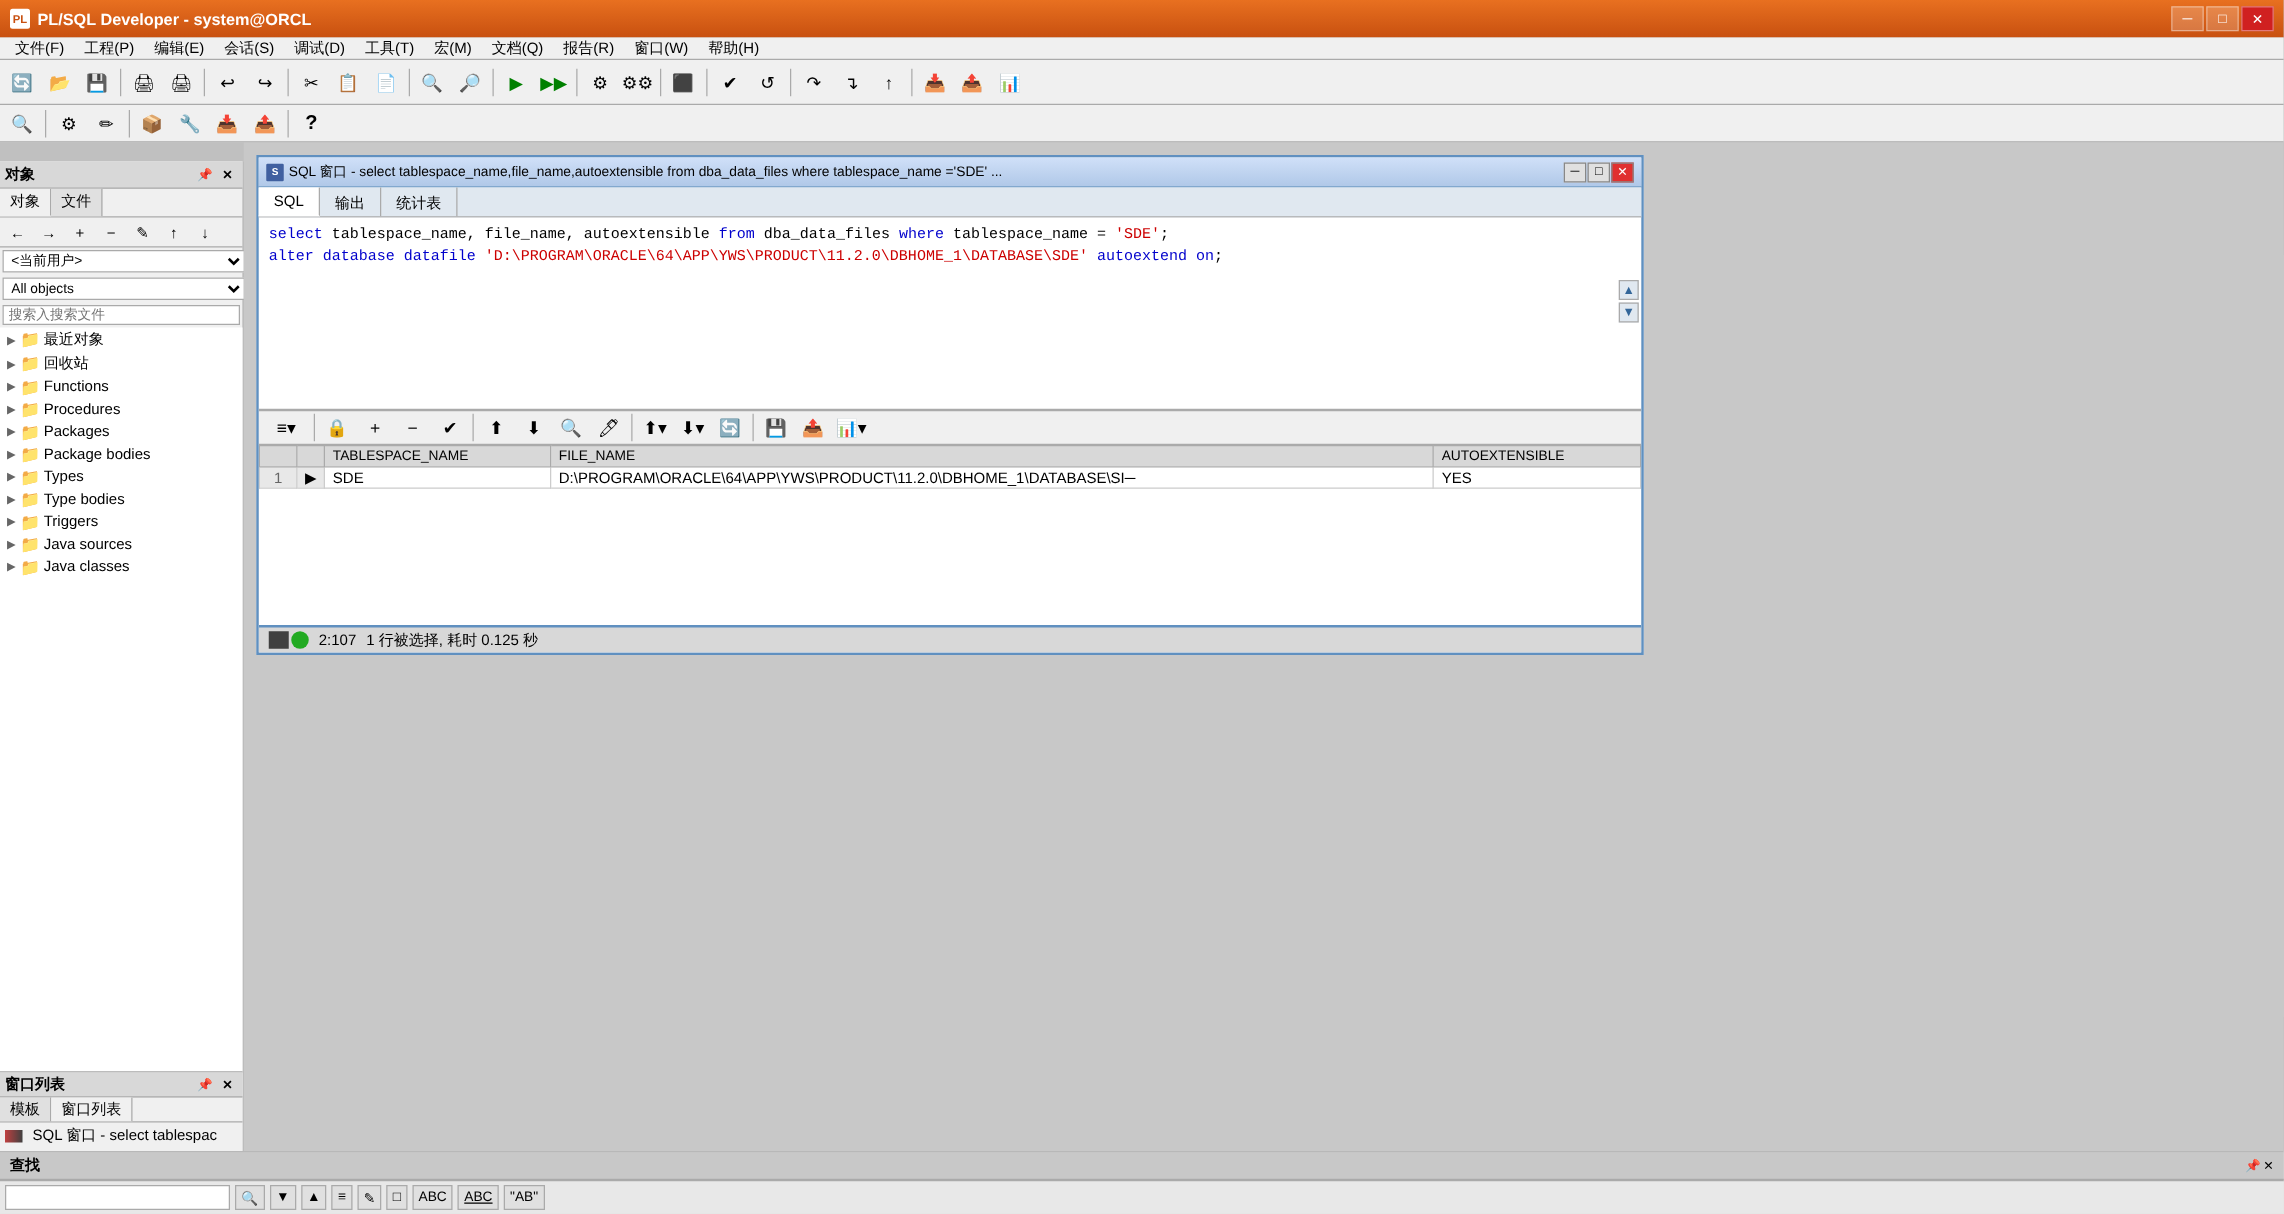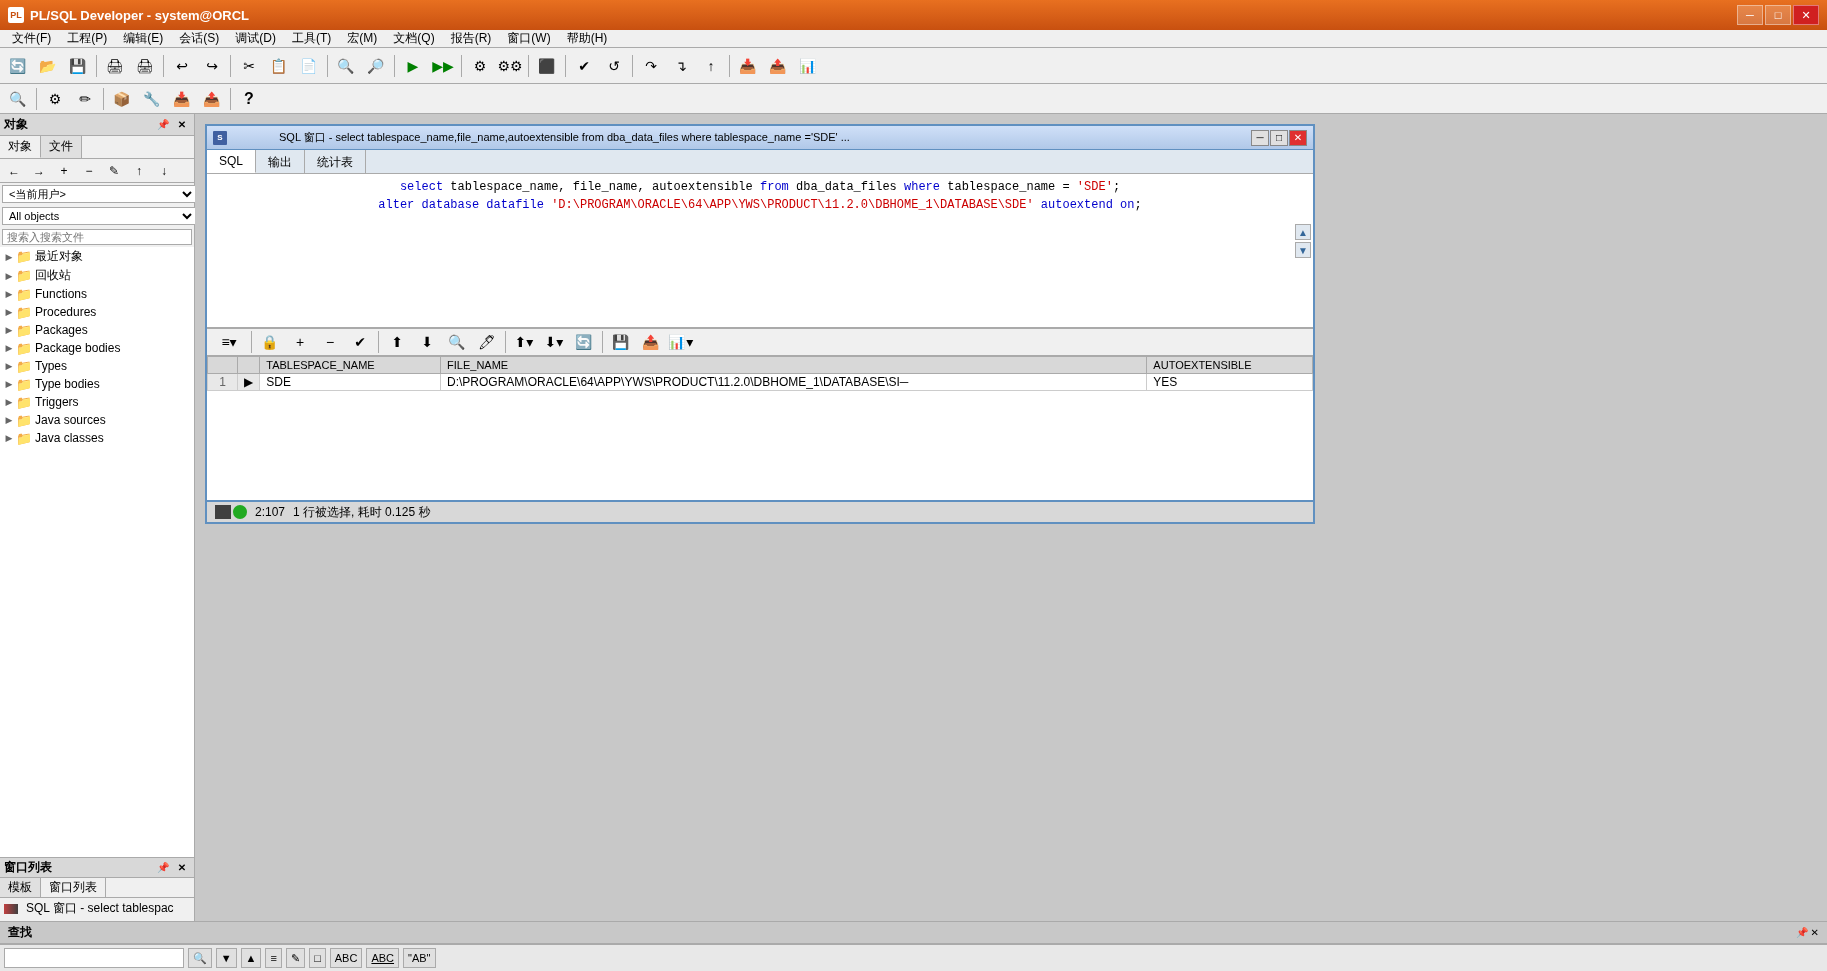--- a/index.html
+++ b/index.html
@@ -52,21 +52,21 @@
       gap: 2px;
     }
     .tb-btn { width: 28px; height: 26px; border: 1px solid transparent; background: transparent; cursor: pointer; display: flex; align-items: center; justify-content: center; font-size: 14px; }
     .tb-sep { width: 1px; height: 22px; background: #aaa; margin: 0 2px; }
     .tb-btn-small { width: 24px; height: 22px; border: 1px solid transparent; background: transparent; cursor: pointer; display: flex; align-items: center; justify-content: center; font-size: 12px; }
 
     
     .main-layout { display: flex; height: calc(971px - 30px - 22px - 36px - 30px - 30px); }
 
     
-    .left-panel { width: 195px; min-width: 195px; background: #f0f0f0; border-right: 1px solid #aaa; display: flex; flex-direction: column; }
+    .left-panel { width: 195px; min-width: 195px; background: #f0f0f0; border-right: 1px solid #aaa; display: flex; flex-direction: column; margin-top: 15px; }
     .panel-header { background: #d8d8d8; border-bottom: 1px solid #aaa; padding: 2px 4px; font-size: 12px; font-weight: bold; display: flex; align-items: center; justify-content: space-between; height: 22px; }
     .panel-tabs { display: flex; border-bottom: 1px solid #aaa; }
     .panel-tab { padding: 2px 8px; font-size: 12px; cursor: pointer; border-right: 1px solid #aaa; background: #e0e0e0; }
     .panel-tab.active { background: #f0f0f0; border-bottom: 1px solid #f0f0f0; }
     .panel-toolbar { display: flex; align-items: center; padding: 2px; gap: 1px; border-bottom: 1px solid #aaa; height: 24px; }
     .panel-select { width: 100%; margin: 2px; font-size: 11px; border: 1px solid #aaa; background: white; padding: 1px 2px; }
     .panel-search { width: calc(100% - 4px); margin: 2px; font-size: 11px; border: 1px solid #aaa; padding: 1px 4px; }
 
     
     .tree-area { flex: 1; overflow-y: auto; overflow-x: hidden; background: white; }
@@ -87,21 +87,21 @@
     .sql-win-controls { display: flex; gap: 1px; }
     .sql-win-btn { width: 18px; height: 16px; border: 1px solid #888; background: #e0e0e0; font-size: 10px; display: flex; align-items: center; justify-content: center; cursor: pointer; }
     .sql-win-btn.close { background: #e03030; color: white; }
 
     
     .sql-tabs { display: flex; background: #e0e8f0; border-bottom: 1px solid #aaa; height: 24px; }
     .sql-tab { padding: 4px 12px; font-size: 12px; cursor: pointer; border-right: 1px solid #aaa; }
     .sql-tab.active { background: white; border-bottom: 1px solid white; font-weight: normal; }
 
     
-    .sql-editor { flex: 1; padding: 4px 8px; font-family: Consolas, 'Courier New', monospace; font-size: 12px; line-height: 1.5; overflow: auto; background: white; color: #000; text-align: center; }
+    .sql-editor { flex: 1; padding: 4px 8px; font-family: Consolas, 'Courier New', monospace; font-size: 12px; line-height: 1.5; overflow: auto; background: white; color: #000; }
     .sql-kw { color: #0000cc; font-weight: normal; }
     .sql-str { color: #cc0000; }
 
     
     .sql-scroll-arrows { position: absolute; right: 2px; top: 50px; display: flex; flex-direction: column; gap: 2px; }
     .scroll-arrow { width: 16px; height: 16px; background: #e0e8f0; border: 1px solid #aaa; display: flex; align-items: center; justify-content: center; font-size: 10px; cursor: pointer; color: #336699; }
 
     
     .grid-toolbar { display: flex; align-items: center; padding: 2px 4px; gap: 2px; border-top: 1px solid #aaa; border-bottom: 1px solid #aaa; background: #f0f0f0; height: 28px; }
 
@@ -330,21 +330,21 @@
       </div>
     </div>
   </div>
 
   <div class="right-area">
 
     <div class="sql-window">
       <div class="sql-window-title">
         <div class="sql-window-title-text">
           <div class="sql-title-icon">S</div>
-          <span style="font-size:11px;margin-left:48px;">SQL 窗口 - select tablespace_name,file_name,autoextensible from dba_data_files where tablespace_name ='SDE' ...</span>
+          <span style="font-size:11px;">SQL 窗口 - select tablespace_name,file_name,autoextensible from dba_data_files where tablespace_name ='SDE' ...</span>
         </div>
         <div class="sql-win-controls">
           <button class="sql-win-btn">─</button>
           <button class="sql-win-btn">□</button>
           <button class="sql-win-btn close">✕</button>
         </div>
       </div>
 
       <div class="sql-tabs">
         <div class="sql-tab active">SQL</div>

